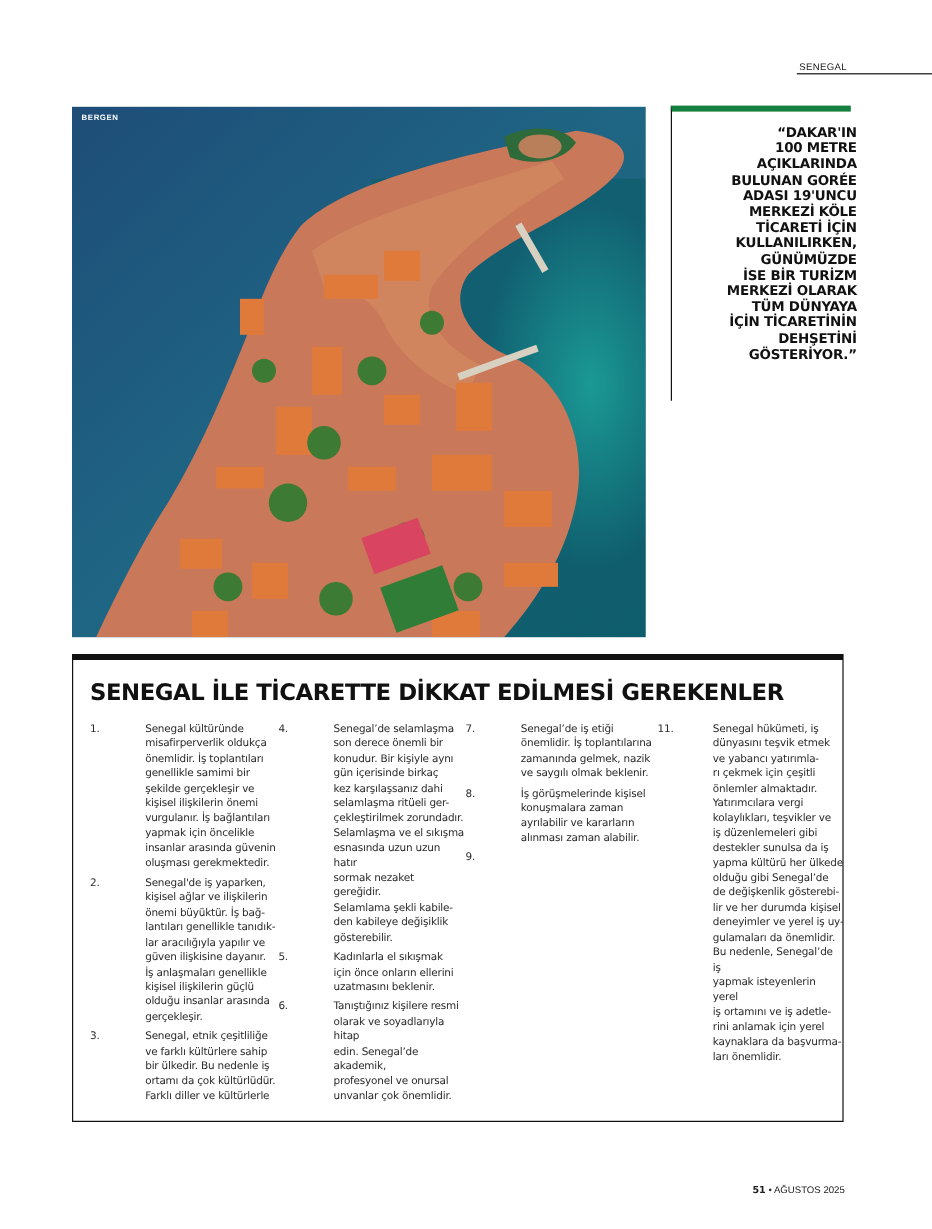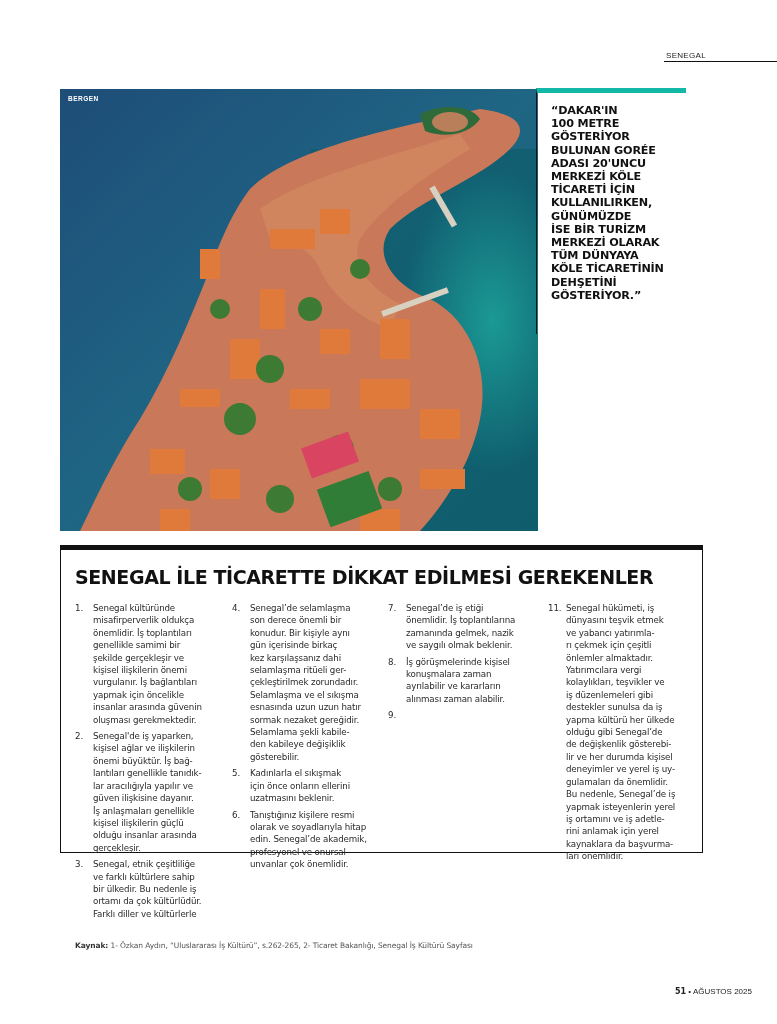--- a/index.html
+++ b/index.html
@@ -7,39 +7,39 @@
          font-family:"DejaVu Sans", sans-serif; color:#1a1a1a; }
   .header-label { position:absolute; left:666px; top:51px; font-size:8px; letter-spacing:0.3px; color:#222; font-family:"Liberation Sans", sans-serif; }
   .header-rule { position:absolute; left:664px; top:61px; width:113px; height:1px; background:#111; }
 
   .photo { position:absolute; left:60px; top:89px; width:478px; height:442px; overflow:hidden;
            background:#1f5a73; }
   .photo svg { display:block; }
   .credit { position:absolute; left:68px; top:95px; font-size:6.5px; font-weight:bold; color:#fff;
             letter-spacing:0.5px; font-family:"Liberation Sans", sans-serif; }
 
-  .quote-box { position:absolute; left:536px; top:88px; width:150px; height:246px;
-               border-top:5px solid #14b8a6; border-left:1px solid #111; box-sizing:border-box; }
+  .quote-box { position:absolute; left:559px; top:88px; width:150px; height:246px;
+               border-top:5px solid #15803d; border-left:1px solid #111; box-sizing:border-box;text-align:right; }
   .quote-text { position:absolute; left:14px; top:11px; width:140px; font-family:"DejaVu Sans", sans-serif;
                 font-weight:bold; font-size:11.2px; line-height:13.2px; color:#111; letter-spacing:-0.2px; }
 
-  .box { position:absolute; left:60px; top:545px; width:643px; height:308px; border:1px solid #111;
+  .box { position:absolute; left:60px; top:545px; width:643px; height:390px; border:1px solid #111;
          border-top:5px solid #111; box-sizing:border-box; }
   .box-title { position:absolute; left:14px; top:16px; font-family:"DejaVu Sans", sans-serif; font-weight:bold;
                font-size:19px; letter-spacing:-0.4px; color:#111; }
   .col { position:absolute; top:52px; font-family:"DejaVu Sans", sans-serif; font-size:8.7px; line-height:12.4px;
          color:#2a2a2a; letter-spacing:-0.15px; }
   .col .item { display:flex; margin-bottom:4px; }
   .col .num { width:18px; flex:0 0 18px; }
-  .col .txt { flex:1; white-space:pre-line; }
+  .col .txt { flex:1; white-space:pre-line;margin-left:28px; }
   .col .cont { white-space:pre-line; padding-left:18px; margin-bottom:4px; }
   .source { position:absolute; left:14px; top:391px; font-family:"DejaVu Sans", sans-serif; font-size:7.5px; color:#555; letter-spacing:-0.1px; }
   .source b { color:#333; }
 
-  .footer { position:absolute; left:627px; top:987px; font-size:8px; font-family:"Liberation Sans", sans-serif; color:#222;margin-left:48px; }
+  .footer { position:absolute; left:627px; top:987px; font-size:8px; font-family:"Liberation Sans", sans-serif; color:#222; }
   .footer .pg { font-weight:bold; font-family:"DejaVu Sans", sans-serif; }
 </style>
 </head>
 <body>
 
 <div class="header-label">SENEGAL</div>
 <div class="header-rule"></div>
 
 <div class="photo">
   <svg width="478" height="442" viewBox="0 0 478 442">
@@ -94,31 +94,31 @@
     <rect x="380" y="95" width="6" height="45" fill="#d8d0c0" transform="rotate(-30 383 117)"></rect>
     <rect x="320" y="210" width="70" height="6" fill="#d8d0c0" transform="rotate(-20 355 213)"></rect>
   </svg>
   <div class="credit" style="left:8px;top:6px;">BERGEN</div>
 </div>
 
 <div class="quote-box">
   <div class="quote-text" id="quote-text">
       <div>“DAKAR'IN</div>
       <div>100 METRE</div>
-      <div>GÖSTERİYOR</div>
+      <div>AÇIKLARINDA</div>
       <div>BULUNAN GORÉE</div>
-      <div>ADASI 20'UNCU</div>
+      <div>ADASI 19'UNCU</div>
       <div>MERKEZİ KÖLE</div>
       <div>TİCARETİ İÇİN</div>
       <div>KULLANILIRKEN,</div>
       <div>GÜNÜMÜZDE</div>
       <div>İSE BİR TURİZM</div>
       <div>MERKEZİ OLARAK</div>
       <div>TÜM DÜNYAYA</div>
-      <div>KÖLE TİCARETİNİN</div>
+      <div>İÇİN TİCARETİNİN</div>
       <div>DEHŞETİNİ</div>
       <div>GÖSTERİYOR.”</div>
     </div>
 </div>
 
 <div class="box">
   <div class="box-title">SENEGAL İLE TİCARETTE DİKKAT EDİLMESİ GEREKENLER</div>
 
   <div class="col" style="left:14px; width:155px;">
     <div class="item">
@@ -230,18 +230,17 @@
 gulamaları da önemlidir.
 Bu nedenle, Senegal’de iş
 yapmak isteyenlerin yerel
 iş ortamını ve iş adetle-
 rini anlamak için yerel
 kaynaklara da başvurma-
 ları önemlidir.</span>
       </div>
   </div>
 
-  <div class="source"><b>Kaynak:</b><span> 1- Özkan Aydın, “Uluslararası İş Kültürü”, s.262-265, 2- Ticaret Bakanlığı, Senegal İş Kültürü Sayfası</span></div>
 </div>
 
 <div class="footer">
   <span class="pg">51</span><span> • </span><span>AĞUSTOS 2025</span>
 </div>
 
 </body></html>

